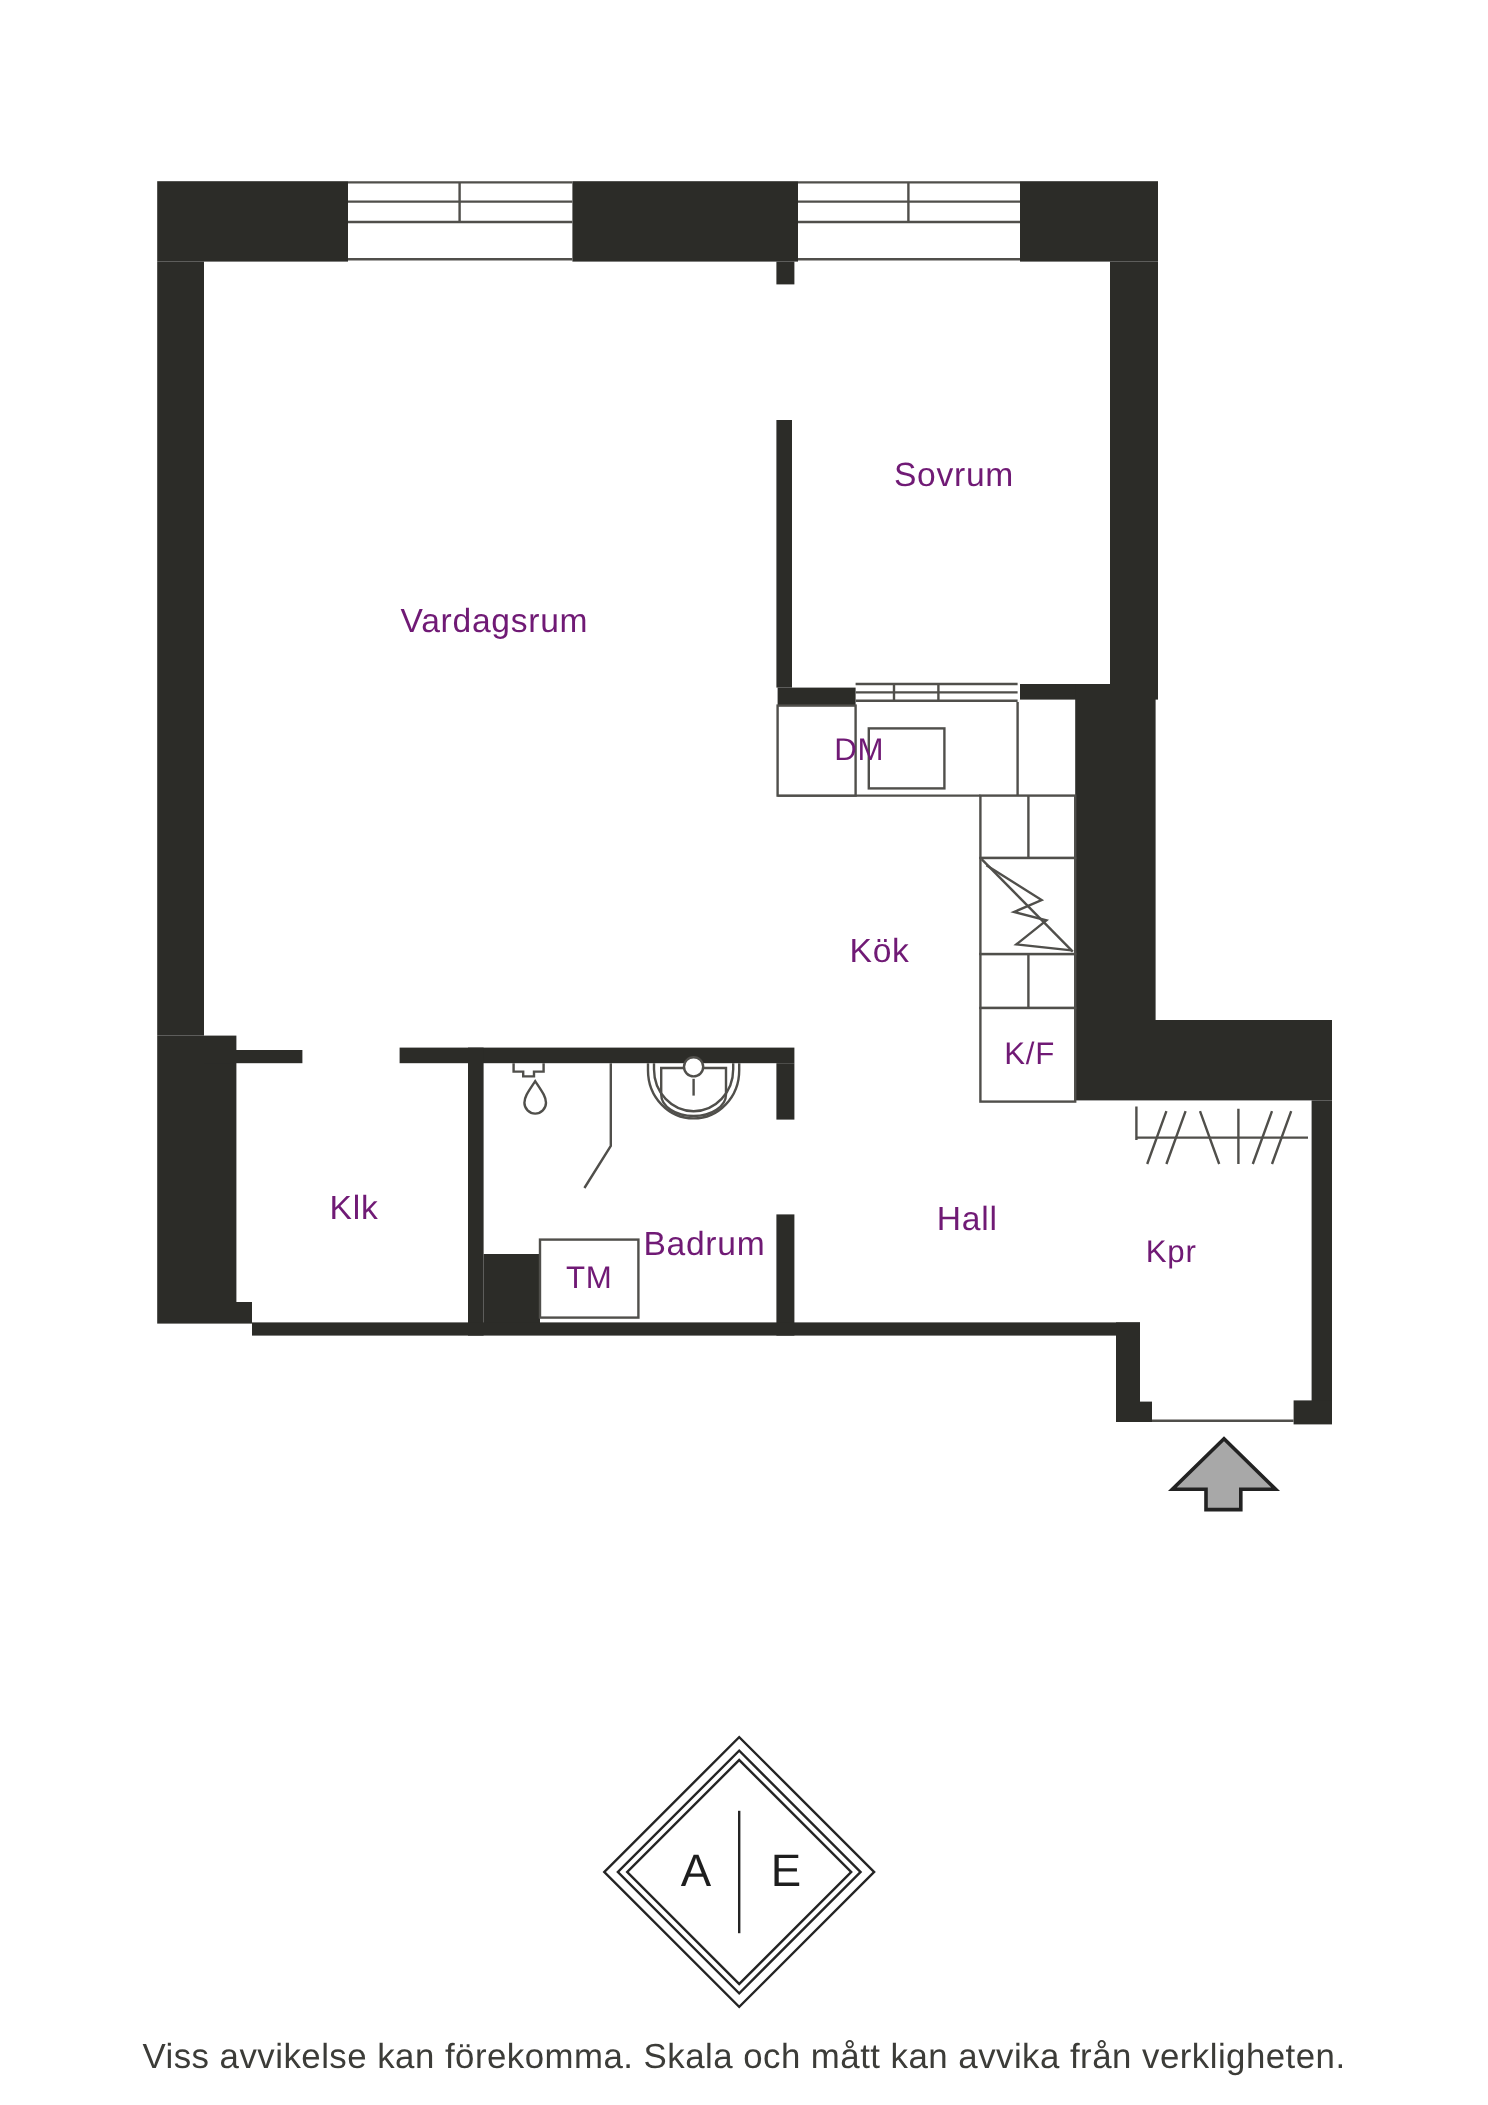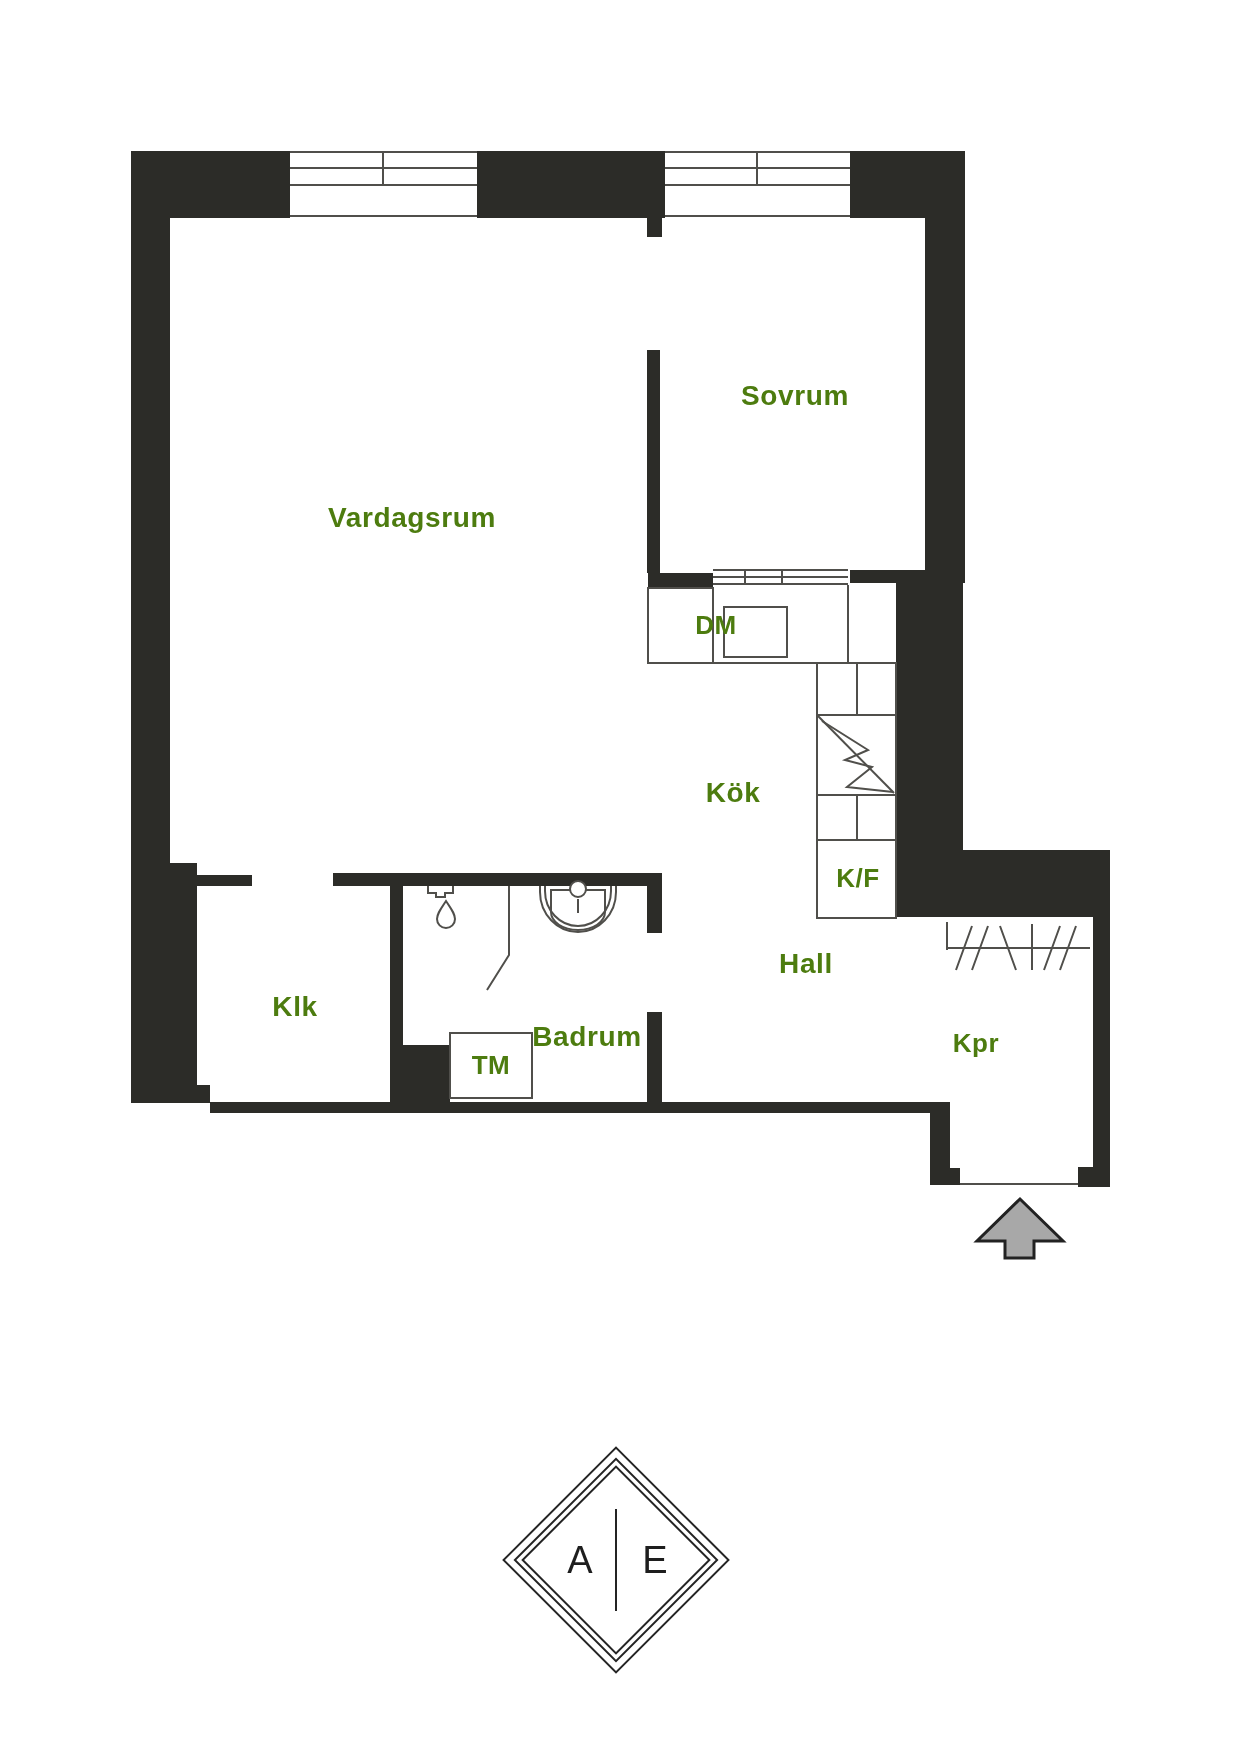--- a/index.html
+++ b/index.html
@@ -3,22 +3,22 @@
 <meta charset="utf-8">
 <style>
   html,body{margin:0;padding:0;background:#ffffff;}
   .page{position:relative;width:1240px;height:1754px;background:#ffffff;overflow:hidden;
         font-family:"Liberation Sans", sans-serif;}
   
   .w{position:absolute;background:#2c2c28;}
   
   .lines{position:absolute;left:0;top:0;width:1240px;height:1754px;}
   
-  .lbl{position:absolute;transform:translate(-50%,-50%);font-size:28px;color:#4d7c0f;
-       letter-spacing:0.6px;white-space:nowrap;font-weight:700;}
+  .lbl{position:absolute;transform:translate(-50%,-50%);font-size:28px;color:#701a75;
+       letter-spacing:0.6px;white-space:nowrap;font-weight:400;}
   .lbl.small{font-size:26px;}
   
   .lsq{position:absolute;left:616px;top:1560px;border:2px solid #242424;
        transform:translate(-50%,-50%) rotate(45deg);background:transparent;}
   .logo-divider{position:absolute;left:616px;top:1560px;width:2px;height:102px;
        background:#242424;transform:translate(-50%,-50%);}
   .logo-letter{position:absolute;transform:translate(-50%,-50%);font-size:38px;
        color:#1e1e1e;font-weight:400;}
   .footer{position:absolute;left:0;right:0;top:1698px;text-align:center;font-size:29px;
        color:#3c3c38;letter-spacing:0.4px;}
@@ -122,29 +122,30 @@
     </g>
 
     <path d="M1020,1199 L977,1241 H1005 V1258 H1034 V1241 H1063 Z" fill="#a8a8a8" stroke="#222222" stroke-width="3"></path>
   </svg>
 
   <div class="lbl" style="left:412px;top:518px">Vardagsrum</div>
   <div class="lbl" style="left:795px;top:396px">Sovrum</div>
   <div class="lbl" style="left:733px;top:793px">Kök</div>
   <div class="lbl" style="left:295px;top:1007px">Klk</div>
   <div class="lbl" style="left:587px;top:1037px">Badrum</div>
-  <div class="lbl" style="left:806px;top:964px">Hall</div>
+  <div class="lbl" style="left:806px;top:1016px">Hall</div>
   <div class="lbl small" style="left:976px;top:1043px">Kpr</div>
   <div class="lbl small" style="left:716px;top:625px">DM</div>
   <div class="lbl small" style="left:858px;top:878px">K/F</div>
   <div class="lbl small" style="left:491px;top:1065px">TM</div>
 
   <div>
     <div class="lsq" style="width:157px;height:157px"></div>
     <div class="lsq" style="width:141px;height:141px"></div>
     <div class="lsq" style="width:130px;height:130px"></div>
     <div class="logo-divider"></div>
     <div class="logo-letter" style="left:580px;top:1560px">A</div>
     <div class="logo-letter" style="left:655px;top:1560px">E</div>
   </div>
 
+  <div class="footer">Viss avvikelse kan förekomma. Skala och mått kan avvika från verkligheten.</div>
 
 </div>
 
 </body></html>

